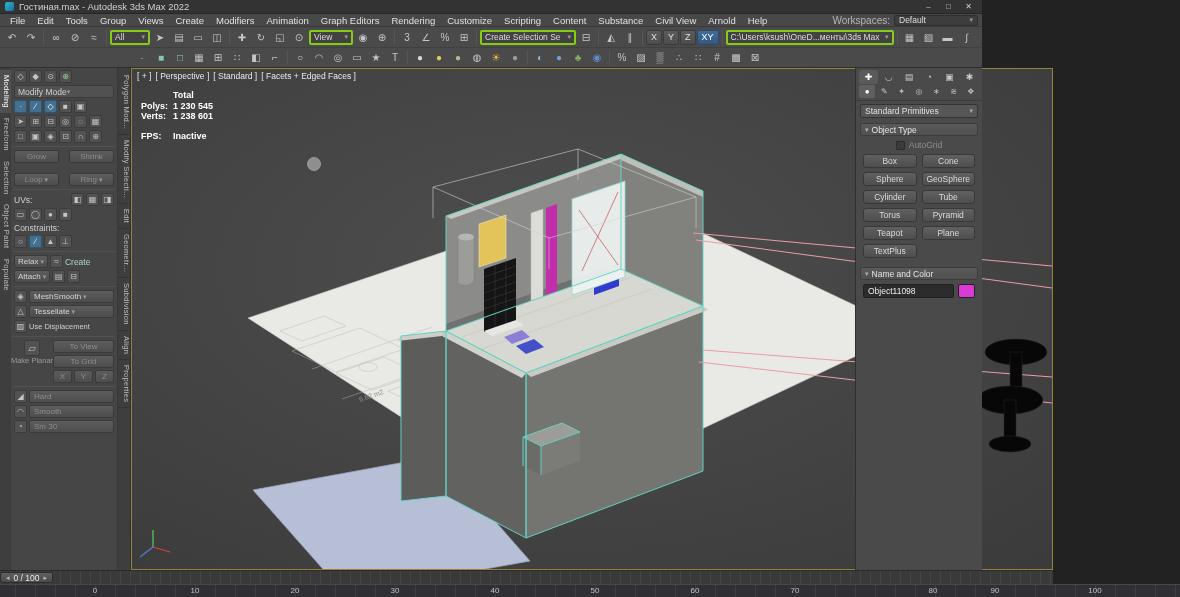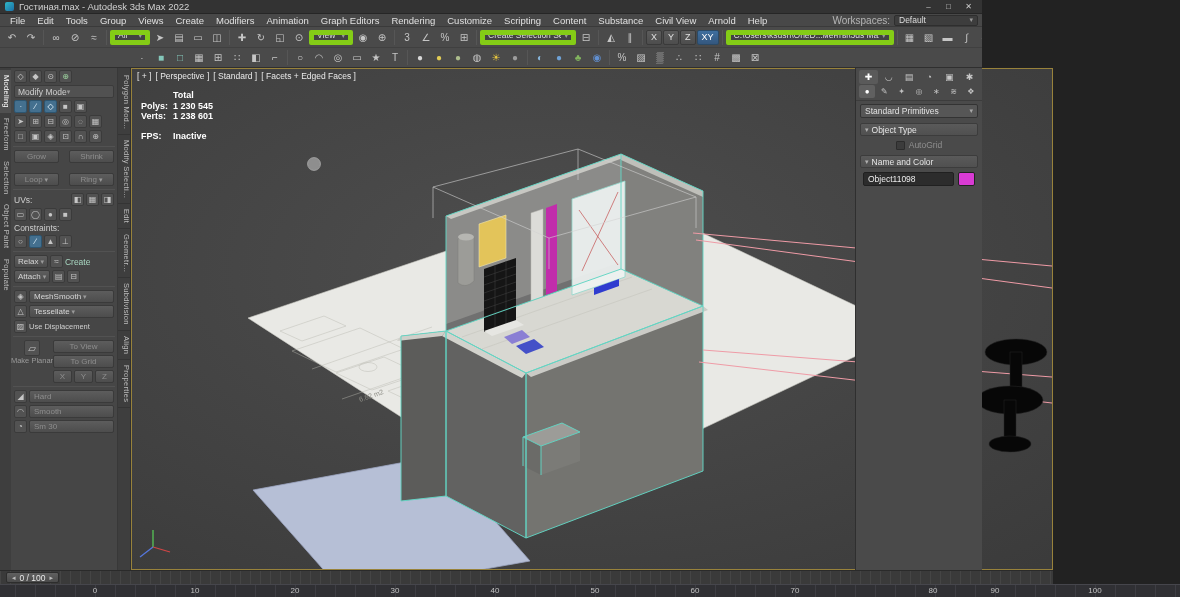--- a/index.html
+++ b/index.html
@@ -21,21 +21,21 @@
 .ws-dd{width:84px;height:11px;background:#3d3d3d;border:1px solid #2e2e2e;border-radius:2px;padding:0 4px;display:flex;align-items:center;font-size:8.5px;color:#ddd;}
 .ws-dd::after{content:"▾";margin-left:auto;font-size:7px;color:#999;}
 
 
 #toolbar1{position:absolute;top:27px;left:0;right:0;height:21px;background:#4a4a4a;display:flex;align-items:center;padding:0 3px;gap:1px;border-bottom:1px solid #404040;overflow:hidden;}
 #toolbar2{position:absolute;top:48px;left:0;right:0;height:20px;background:#4a4a4a;display:flex;align-items:center;padding:0 3px 0 133px;gap:1px;border-bottom:1px solid #2f2f2f;overflow:hidden;}
 .tb-ico{width:18px;height:17px;line-height:17px;text-align:center;font-size:10px;color:#c6c6c6;border-radius:2px;flex:0 0 auto;}
 .tb-sep{width:1px;height:15px;background:#393939;border-right:1px solid #565656;margin:0 2px;flex:0 0 auto;}
 .tb-btn{height:15px;line-height:13px;padding:0 4px;background:linear-gradient(#5c5c5c,#4d4d4d);border:1px solid #3a3a3a;border-radius:2px;font-size:9px;color:#e0e0e0;flex:0 0 auto;}
 .tb-btn.act{background:linear-gradient(#3f6f9f,#34577e);color:#fff;border-color:#2b4a66;}
-.tb-dd{height:15px;background:#424242;border:5px solid #84cc16;border-radius:2px;display:flex;align-items:flex-end;padding:0 3px;font-size:8.5px;color:#dcdcdc;flex:0 0 auto;overflow:hidden;}
+.tb-dd{height:15px;background:#424242;border:2px solid #84cc16;border-radius:2px;display:flex;align-items:center;padding:0 3px;font-size:8.5px;color:#dcdcdc;flex:0 0 auto;overflow:hidden;}
 .tb-dd-t{white-space:nowrap;overflow:hidden;flex:1;}
 .tb-dd::after{content:"▾";font-size:7px;color:#9a9a9a;margin-left:3px;}
 
 
 #ribbon{position:absolute;top:68px;left:0;width:131px;height:502px;background:#464646;display:flex;border-right:1px solid #303030;overflow:hidden;}
 .rb-tabs{width:11px;background:#3e3e3e;display:flex;flex-direction:column;align-items:center;padding-top:2px;}
 .vtab{writing-mode:vertical-rl;font-size:7.5px;color:#bdbdbd;padding:5px 0;letter-spacing:.3px;width:11px;text-align:center;white-space:nowrap;}
 .rb-tabs .vtab.act{background:#505050;color:#fff;}
 .rb-side{width:13px;background:#3e3e3e;display:flex;flex-direction:column;align-items:center;padding-top:2px;border-left:1px solid #383838;}
 .rb-side .vtab{width:13px;border-bottom:1px solid #343434;}
@@ -86,21 +86,21 @@
 .cp-autogrid{display:flex;align-items:center;gap:4px;justify-content:center;margin:4px 0 2px;font-size:8.5px;color:#8f8f8f;}
 .chk{width:9px;height:9px;background:#3c3c3c;border:1px solid #2c2c2c;border-radius:1px;}
 .cp-grid{display:grid;grid-template-columns:1fr 1fr;gap:4px 5px;padding:2px 7px 6px;}
 .cp-btn{height:14px;line-height:13px;text-align:center;background:linear-gradient(#606060,#4e4e4e);border:1px solid #383838;border-radius:3px;font-size:8.5px;color:#dadada;}
 .cp-namerow{display:flex;gap:4px;padding:4px 7px;}
 .cp-field{flex:1;height:14px;line-height:13px;background:#2c2c2c;border:1px solid #202020;border-radius:2px;padding:0 4px;font-size:8.5px;color:#ececec;}
 .cp-swatch{width:17px;height:14px;border:1px solid #222;border-radius:2px;}
 
 
 #timeslider{position:absolute;top:570px;left:0;width:1053px;height:14px;background:#3a3a3a;border-top:1px solid #2a2a2a;background-image:repeating-linear-gradient(90deg,#454545 0 1px,transparent 1px 10px);}
-.ts-handle{position:absolute;left:6px;top:1px;height:11px;display:flex;align-items:center;gap:4px;padding:0 5px;background:linear-gradient(#606060,#4a4a4a);border:1px solid #2d2d2d;border-radius:2px;font-size:8.5px;color:#eaeaea;}
+.ts-handle{position:absolute;left:0;top:1px;height:11px;display:flex;align-items:center;gap:4px;padding:0 5px;background:linear-gradient(#606060,#4a4a4a);border:1px solid #2d2d2d;border-radius:2px;font-size:8.5px;color:#eaeaea;}
 .ts-a{font-size:7px;color:#bbb;}
 #trackbar{position:absolute;top:584px;left:0;width:1180px;height:13px;background:#303034;border-top:1px solid #46464c;background-image:repeating-linear-gradient(90deg,#3e3e44 0 1px,transparent 1px 20px);background-position:95px 0;}
 .tick{position:absolute;top:1px;transform:translateX(-50%);font-size:8px;color:#c2c2c2;}
 </style>
 </head>
 <body>
 
 <div id="app">
 
   <div id="titlebar">
@@ -533,20 +533,33 @@
     <div class="cp-dd">
       <span>Standard Primitives</span>
     </div>
     <div class="cp-rollout">
       <span>Object Type</span>
     </div>
     <div class="cp-autogrid">
       <span class="chk"></span>
       <span>AutoGrid</span>
     </div>
+    <div class="cp-grid">
+        <span class="cp-btn">Box</span>
+        <span class="cp-btn">Cone</span>
+        <span class="cp-btn">Sphere</span>
+        <span class="cp-btn">GeoSphere</span>
+        <span class="cp-btn">Cylinder</span>
+        <span class="cp-btn">Tube</span>
+        <span class="cp-btn">Torus</span>
+        <span class="cp-btn">Pyramid</span>
+        <span class="cp-btn">Teapot</span>
+        <span class="cp-btn">Plane</span>
+        <span class="cp-btn">TextPlus</span>
+      </div>
     <div class="cp-rollout">
       <span>Name and Color</span>
     </div>
     <div class="cp-namerow">
       <span class="cp-field">Object11098</span>
       <span class="cp-swatch" style="background: rgb(217, 59, 212);"></span>
     </div>
   </div>
 
   <div id="timeslider">

